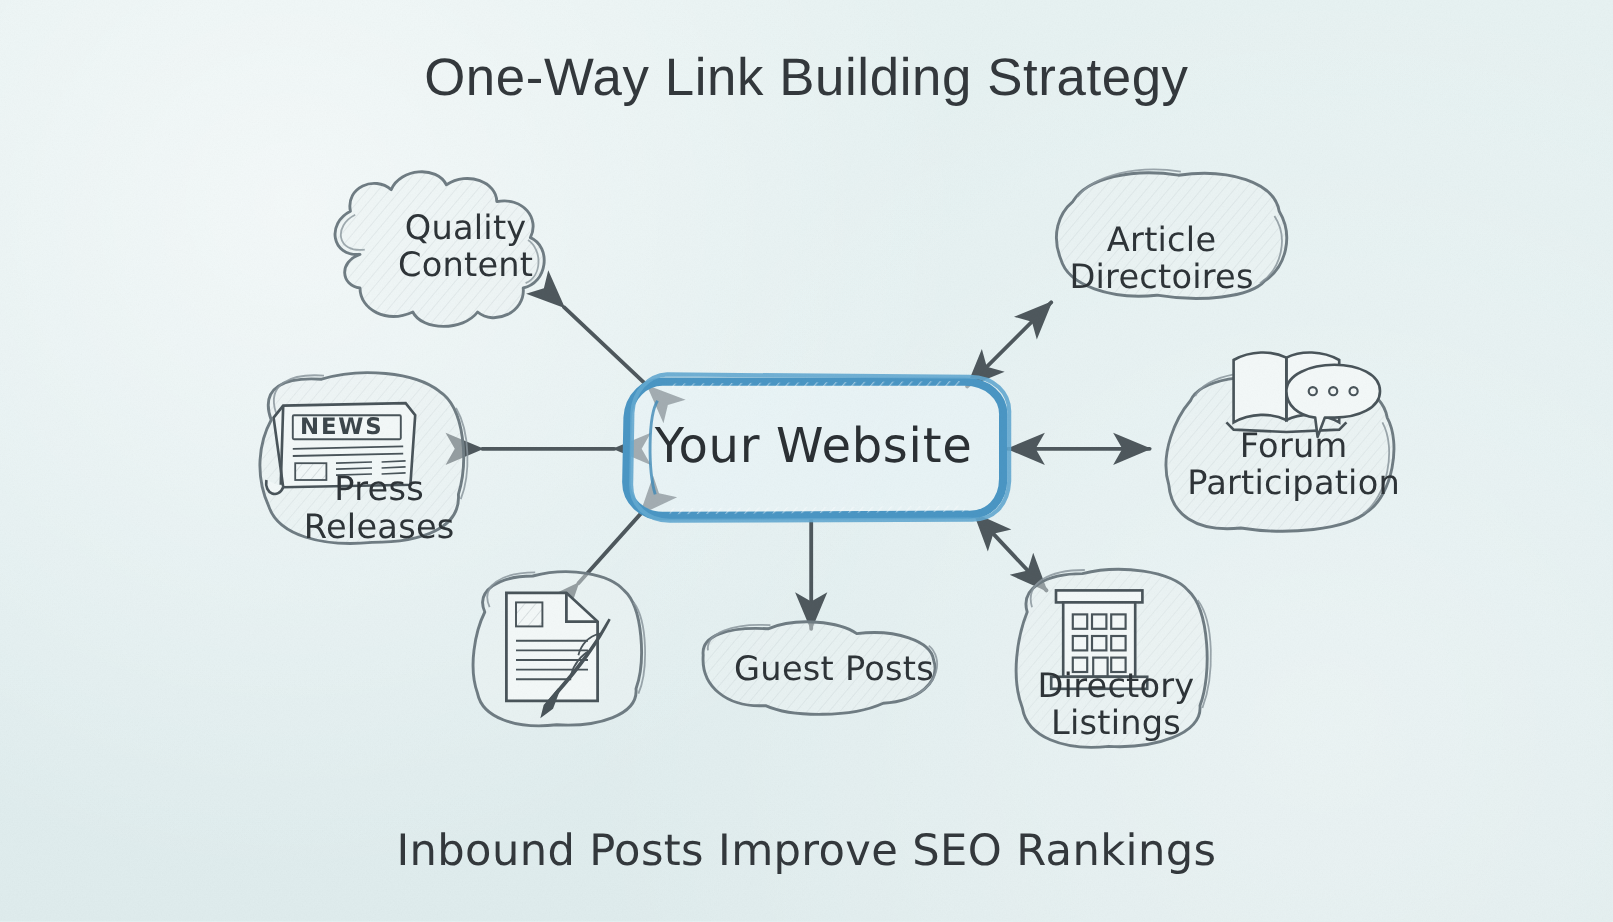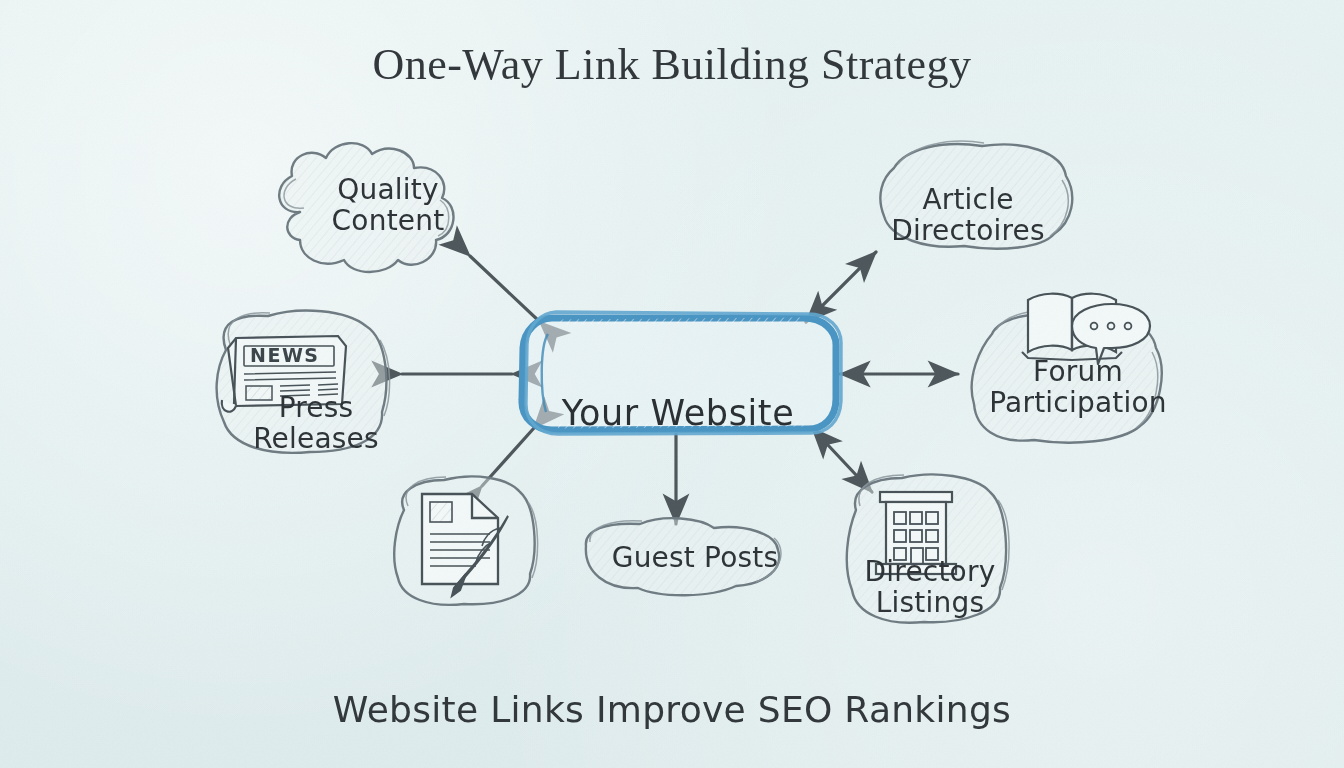--- a/index.html
+++ b/index.html
@@ -35,32 +35,32 @@
   .lbl {
     position: absolute;
     color: #2f3437;
     text-align: center;
     line-height: 1.12;
     white-space: pre;
     letter-spacing: 0.2px;
   }
   .title {
     font-size: 44px;
-    font-family: Liberation Serif, serif;
+    font-family: Liberation Sans, sans-serif;
     font-weight: 400;
     letter-spacing: 0.5px;
     color: #33383c;
   }
   .caption {
     font-size: 36px;
     color: #33383c;
     letter-spacing: 0.3px;
   }
   .node-label { font-size: 28px; color: #2e3438; }
-  .center-label { font-size: 35px; color: #2b3034; letter-spacing: 0.6px; margin-top: 44px; }
+  .center-label { font-size: 40px; color: #2b3034; letter-spacing: 0.6px; }
 </style>
 </head>
 <body>
 
 <div id="stage">
 
   <svg id="svgroot" viewBox="0 0 1344 768">
     <defs>
       <filter id="grainf">
         <feTurbulence type="fractalNoise" baseFrequency="0.9" numOctaves="3" stitchTiles="stitch"></feTurbulence>
@@ -308,15 +308,15 @@
   <div class="lbl node-label" style="left:978px; top:356px; width:200px;">Forum
 Participation</div>
 
   <div class="lbl node-label" style="left:398px; top:612px; width:140px;"></div>
 
   <div class="lbl node-label" style="left:586px; top:542px; width:194px;padding-left:12px;">Guest Posts</div>
 
   <div class="lbl node-label" style="left:850px; top:556px; width:160px;">Directory
 Listings</div>
 
-  <div class="lbl caption" style="left:0; top:690px; width:1344px;">Website Links Improve SEO Rankings</div>
+  <div class="lbl caption" style="left:0; top:690px; width:1344px;">Inbound Posts Improve SEO Rankings</div>
 
 </div>
 
 </body></html>

